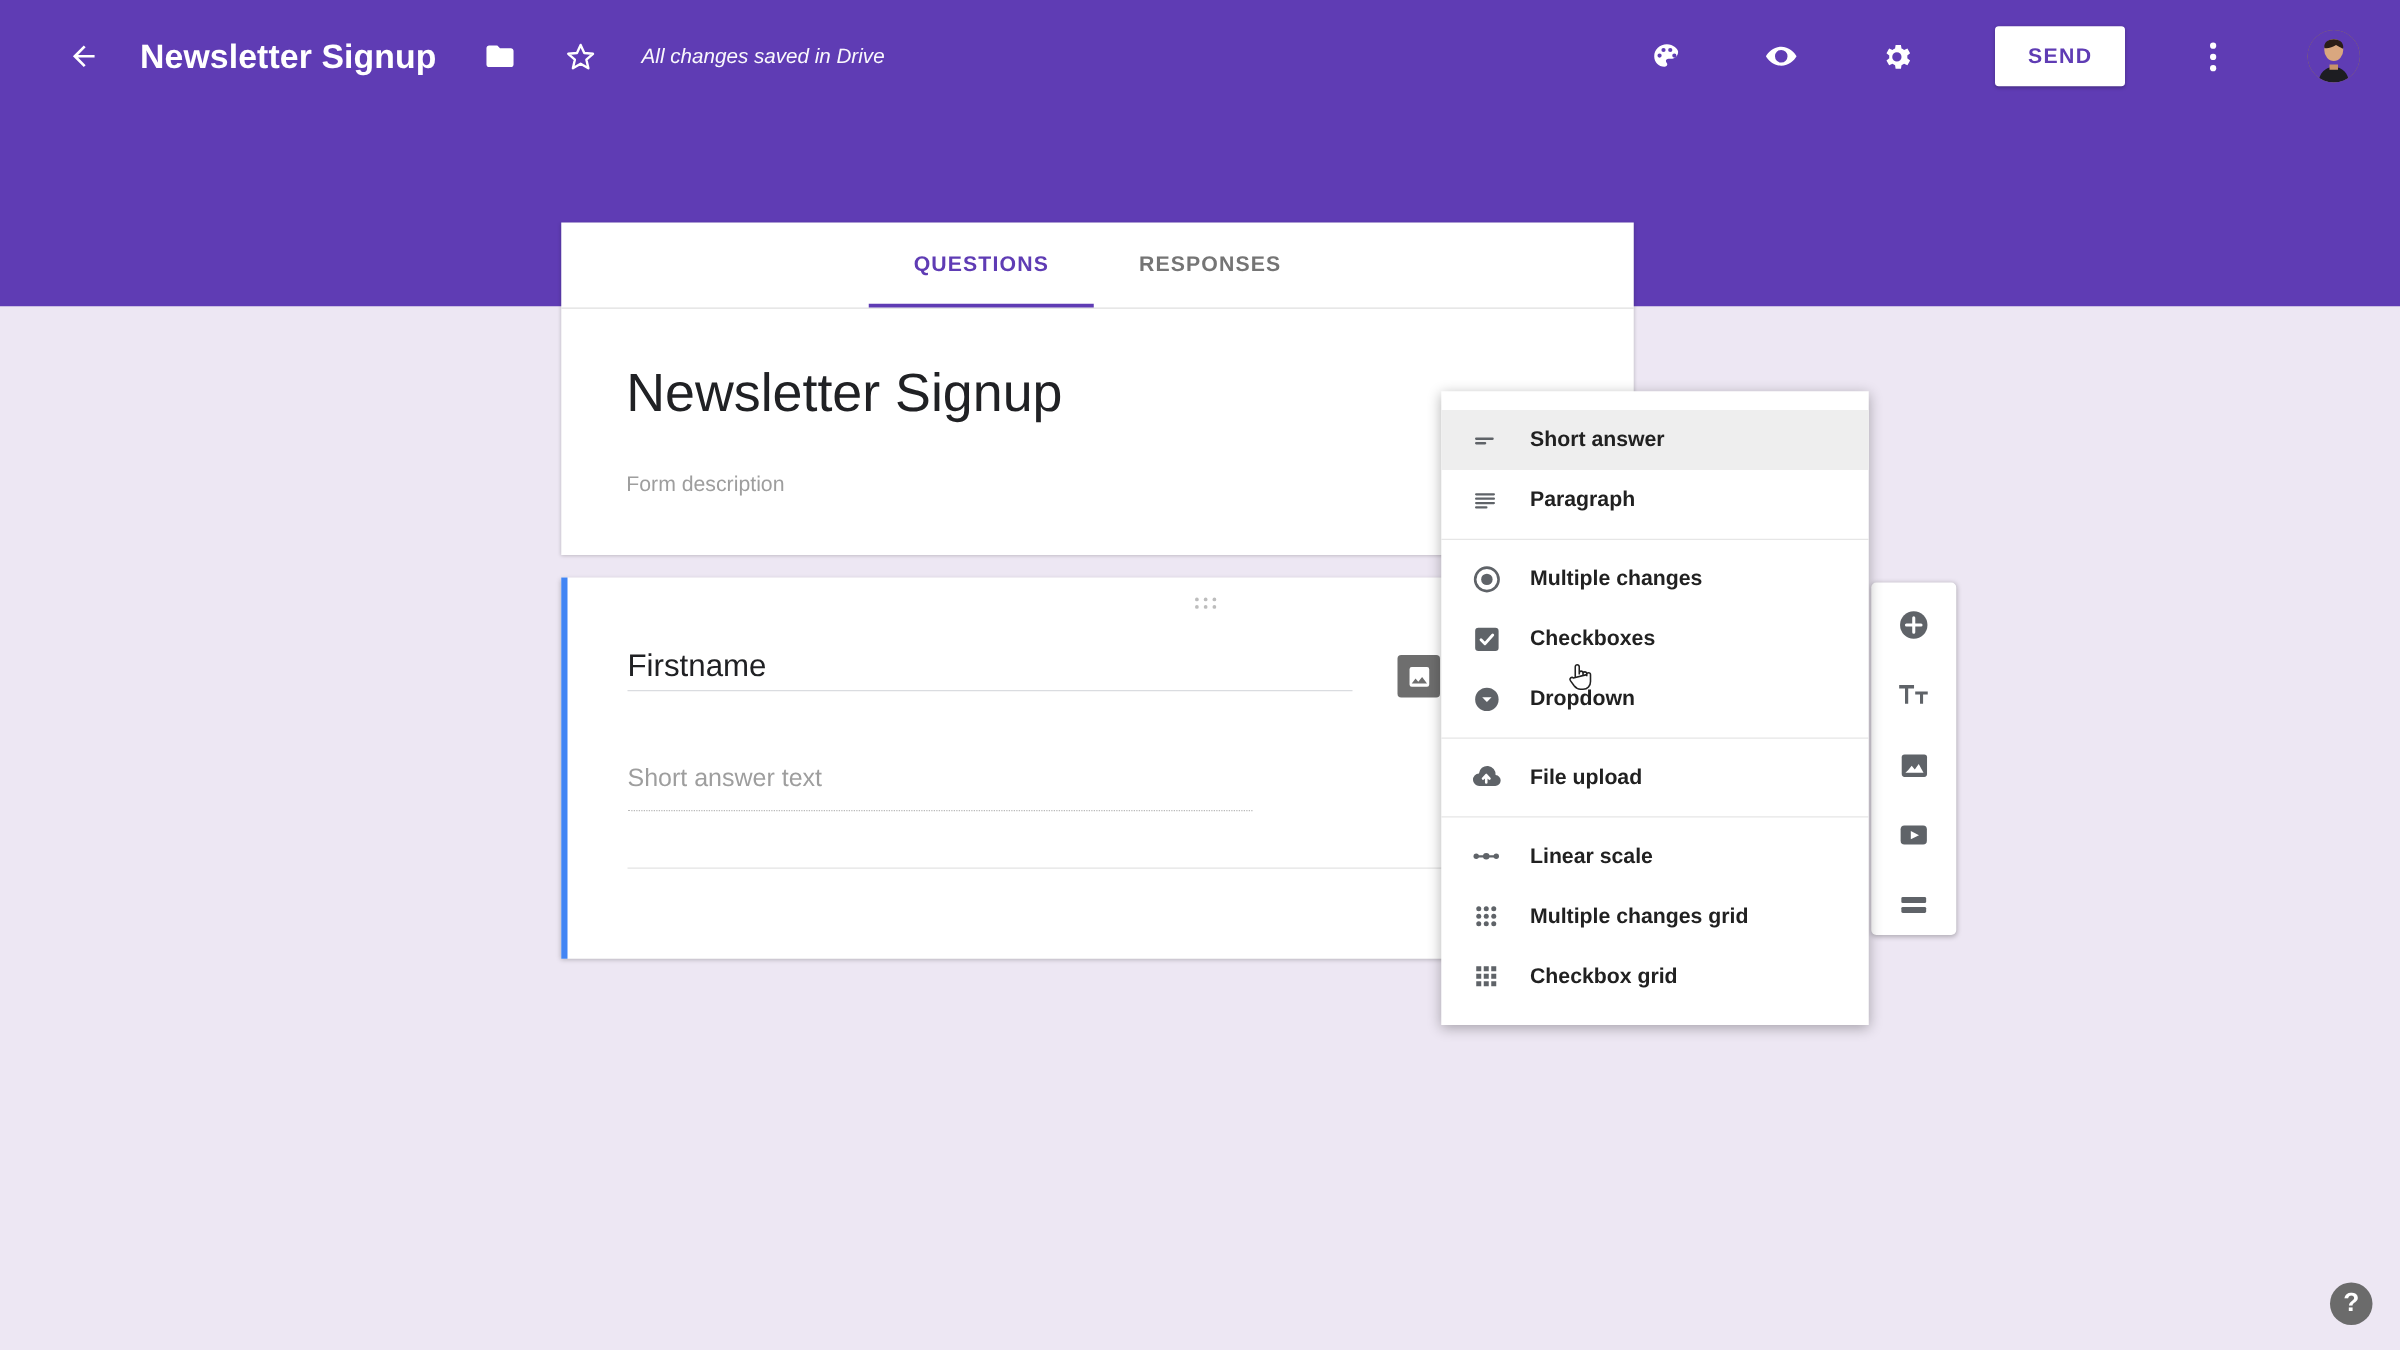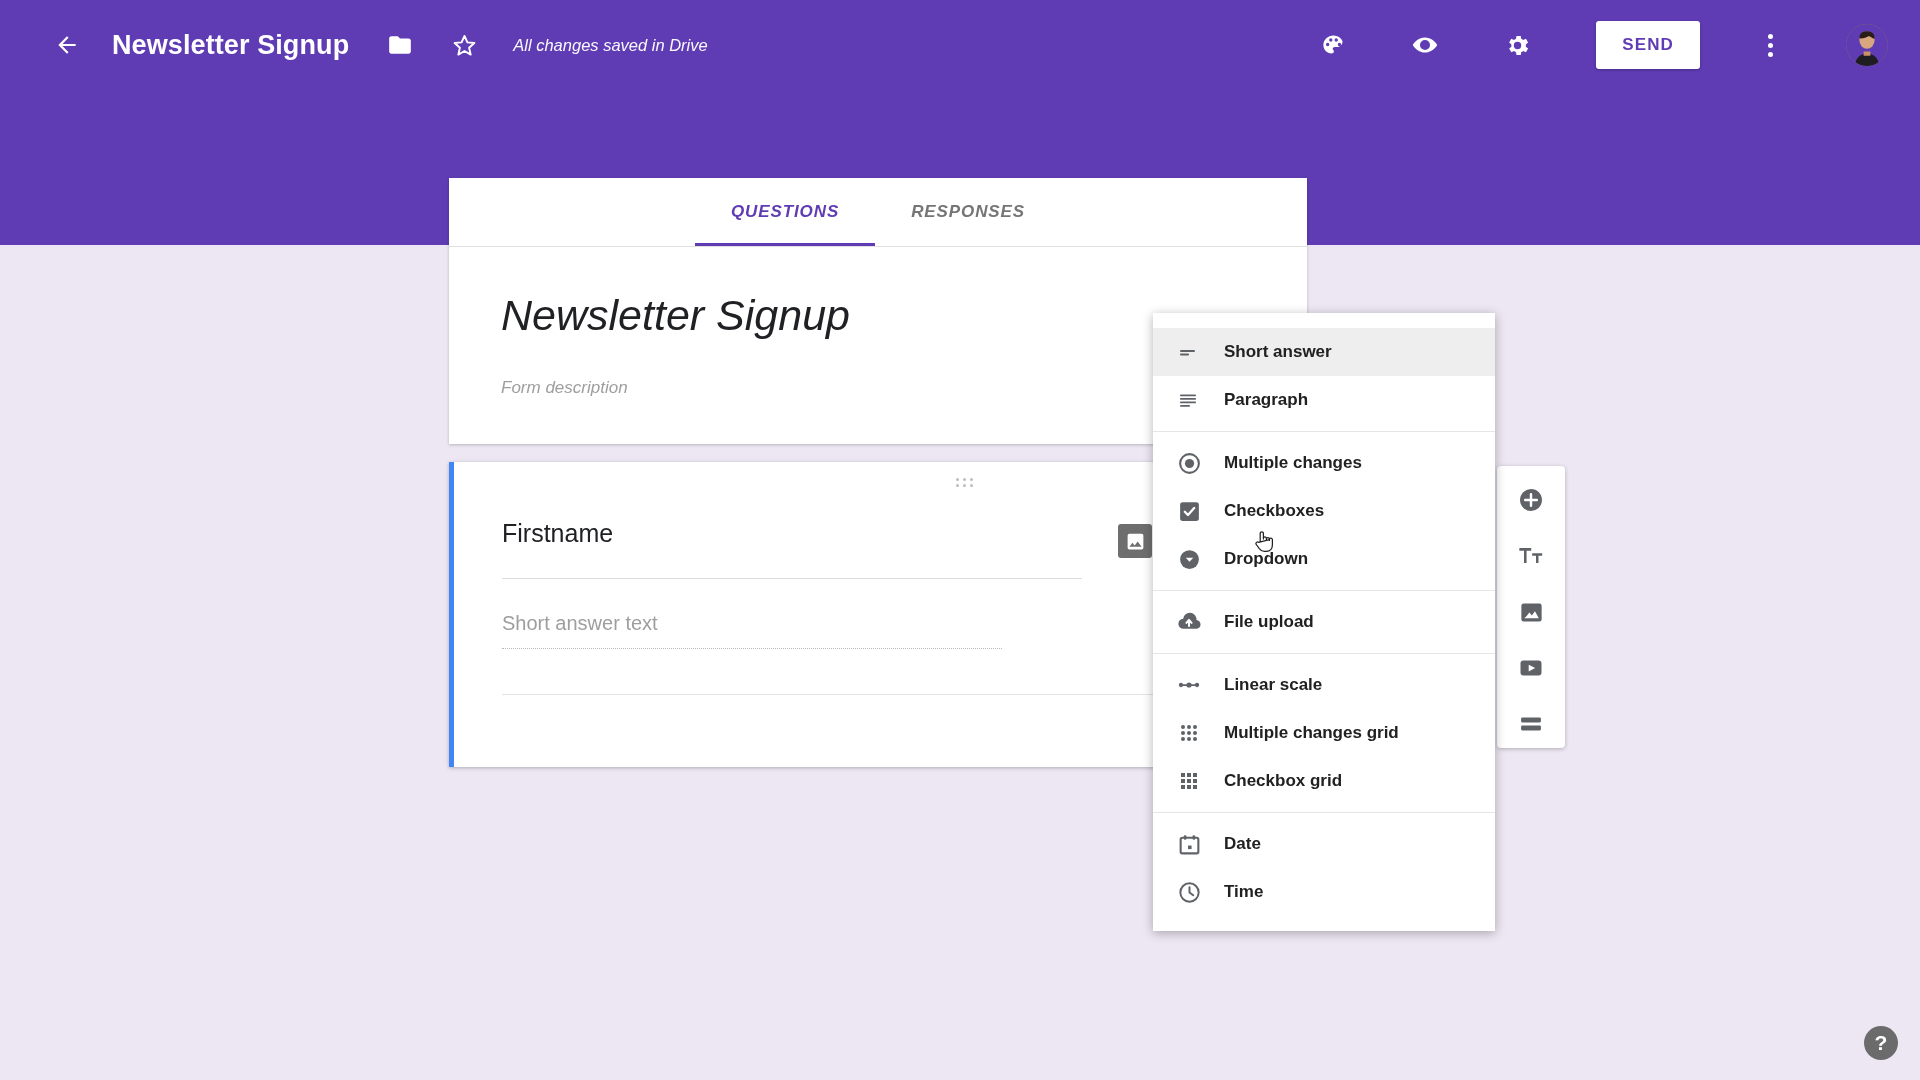--- a/index.html
+++ b/index.html
@@ -120,21 +120,20 @@
   }
 
   
   .form-card {
     position: absolute;
     top: 178px;
     left: 449px;
     width: 858px;
     background: #ffffff;
     box-shadow: 0 1px 3px rgba(0,0,0,0.22);
-    font-style: italic;
   }
 
   .tabs {
     height: 69px;
     display: flex;
     align-items: stretch;
     justify-content: center;
     border-bottom: 1px solid #e0e0e0;
     gap: 0;
   }
@@ -213,21 +212,21 @@
     align-items: flex-start;
   }
 
   .q-title-wrap {
     flex: 1;
     max-width: 580px;
   }
   .q-title {
     font-size: 25px;
     color: #202124;
-    padding-bottom: 30px;
+    padding-bottom: 4px;
     border-bottom: 1px solid #dadce0;
     cursor: text;
   }
 
   .q-image-btn {
     width: 34px; height: 34px;
     background: #6e6e6e;
     border-radius: 3px;
     display: flex; align-items:center; justify-content:center;
     margin-left: 36px;
@@ -593,42 +592,20 @@
               <rect x="16" y="10" width="4" height="4"></rect>
             <rect x="4" y="16" width="4" height="4"></rect>
               <rect x="10" y="16" width="4" height="4"></rect>
               <rect x="16" y="16" width="4" height="4"></rect>
           </svg>
         </span>
         <span class="mi-label">Checkbox grid</span>
       </div>
     </div>
 
-    <div class="menu-group">
-      <div class="menu-item">
-        <span class="mi-icon">
-          <svg width="25" height="25" viewBox="0 0 24 24">
-            <rect x="3.5" y="5.5" width="17" height="15" rx="1.6" fill="none" stroke="#5f6368" stroke-width="2"></rect>
-            <rect x="6.6" y="3" width="2.4" height="4.4" rx="1" fill="#5f6368"></rect>
-            <rect x="15" y="3" width="2.4" height="4.4" rx="1" fill="#5f6368"></rect>
-            <rect x="10.6" y="13" width="3.4" height="3.4" fill="#5f6368"></rect>
-          </svg>
-        </span>
-        <span class="mi-label">Date</span>
-      </div>
-      <div class="menu-item">
-        <span class="mi-icon">
-          <svg width="25" height="25" viewBox="0 0 24 24">
-            <circle cx="12" cy="12" r="8.8" fill="none" stroke="#5f6368" stroke-width="1.9"></circle>
-            <path d="M12 6.9V12l3.6 2.6" fill="none" stroke="#5f6368" stroke-width="1.9" stroke-linecap="round"></path>
-          </svg>
-        </span>
-        <span class="mi-label">Time</span>
-      </div>
-    </div>
 
   </div>
 
   <div class="side-toolbar">
 
     <div class="tool-btn">
       <svg width="28" height="28" viewBox="0 0 24 24">
         <circle cx="12" cy="12" r="9.4" fill="#5f6368"></circle>
         <path d="M12 7v10M7 12h10" stroke="#ffffff" stroke-width="2.1" stroke-linecap="round"></path>
       </svg>

